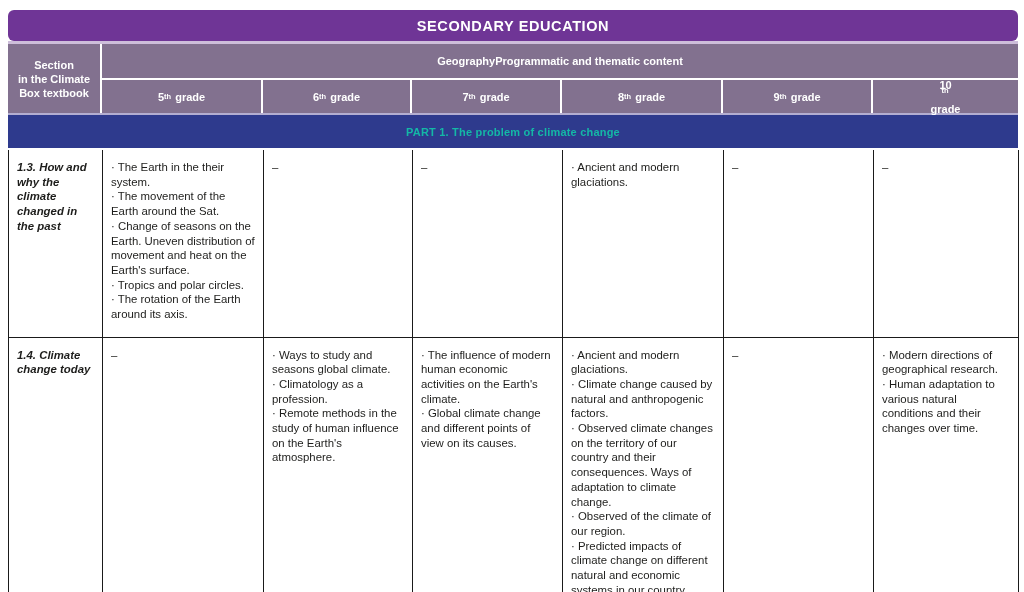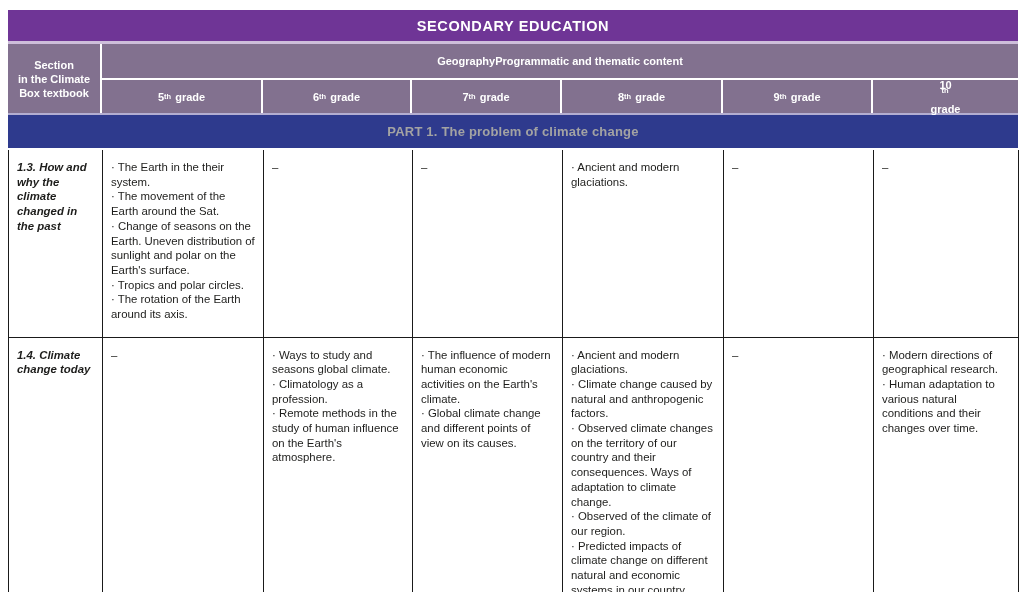--- a/index.html
+++ b/index.html
@@ -10,21 +10,21 @@
     color: #1d1d1b;
     overflow: hidden;
   }
   .page { padding: 10px 0 0 8px; width: 1018px; }
   .tbl-wrap { width: 1010px; }
 
   
   .banner {
     height: 31px; background: var(--banner-purple, #6f3596);
     color: #ffffff; font-weight: bold; font-size: 14.5px; letter-spacing: 0.6px;
-    display: flex; align-items: center; justify-content: center;
+    display: flex; align-items: center; justify-content: center; border-radius: 6px;
   }
   .sep1 { height: 3px; background: #cdbeda; }
   .sep2 { height: 2px; background: #b3aed1; }
   .sep3 { height: 2px; background: #ffffff; }
 
   
   .head-grid {
     display: grid;
     grid-template-columns: 94px 161px 149px 150px 161px 150px 145px;
     grid-template-rows: 36px 33px;
@@ -49,21 +49,21 @@
     display: flex; align-items: center; justify-content: center;
     font-weight: bold; font-size: 11px;
     border-right: 2px solid #ffffff;
   }
   .grade-head:last-child { border-right: none; flex-direction: column; }
   .grade-head sup { font-size: 7.5px; line-height: 0; margin-right: 1px; }
 
   
   .part-banner {
     height: 33px; background: var(--part-blue, #2e3a8d);
-    color: #a3a3a3; font-weight: bold; font-size: 13px; letter-spacing: 0.2px;
+    color: #14b8a6; font-weight: bold; font-size: 11px; letter-spacing: 0.2px;
     display: flex; align-items: center; justify-content: center;
   }
 
   
   table.body-table {
     width: 1010px; table-layout: fixed; border-collapse: collapse;
   }
   table.body-table td {
     border: 1px solid #1a1a1a;
     vertical-align: top;
@@ -134,21 +134,21 @@
           <col style="width:161px">
           <col style="width:150px">
         <col style="width:145px">
       </colgroup>
       <tbody>
           <tr class="row-0">
             <td class="section-cell">1.3. How and why the climate changed in the past</td>
             <td>
               <div class="li"><span class="bullet">·</span> <span>The Earth in the their system.</span></div>
               <div class="li"><span class="bullet">·</span> <span>The movement of the Earth around the Sat.</span></div>
-              <div class="li"><span class="bullet">·</span> <span>Change of seasons on the Earth. Uneven distribution of sunlight and polar on the Earth's surface.</span></div>
+              <div class="li"><span class="bullet">·</span> <span>Change of seasons on the Earth. Uneven distribution of movement and heat on the Earth's surface.</span></div>
               <div class="li"><span class="bullet">·</span> <span>Tropics and polar circles.</span></div>
               <div class="li"><span class="bullet">·</span> <span>The rotation of the Earth around its axis.</span></div>
             </td>
             <td><span>–</span></td>
             <td><span>–</span></td>
             <td>
               <div class="li"><span class="bullet">·</span> <span>Ancient and modern glaciations.</span></div>
             </td>
             <td><span>–</span></td>
             <td><span>–</span></td>

